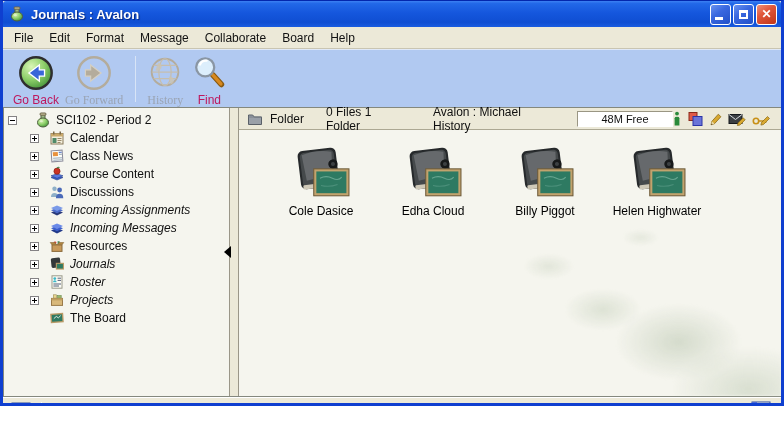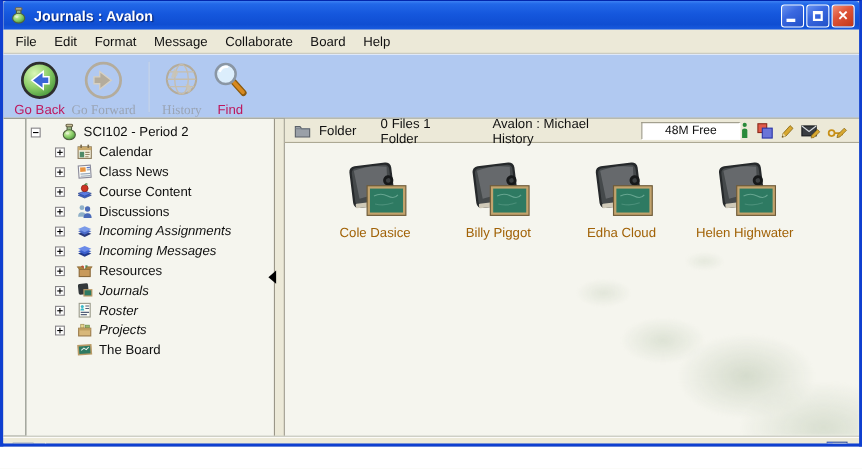--- a/index.html
+++ b/index.html
@@ -30,21 +30,21 @@
     background:var(--chrome_beige,#ece9d8); border-bottom:1px solid #c9c5b2; }
   .menu-item{ font-size:12px; color:#111; padding:2px 8px; cursor:default; }
   
   .toolbar{ height:58px; background:var(--toolbar_blue,#b1c9f1); display:flex;
     align-items:flex-start; padding:4px 0 0 10px; border-top:1px solid #dfe8f8; }
   .tbtn{ display:flex; flex-direction:column; align-items:center; margin-right:6px; }
   .tbtn .tlabel{ font-size:12px; color:#be185d; margin-top:1px; white-space:nowrap; }
   .tbtn.disabled .tlabel{ color:var(--disabled_text,#9aa4b4);font-family:Liberation Serif, serif; }
   .tsep{ width:1px; height:46px; background:#8ea6cf; border-right:1px solid #d8e4f6; margin:2px 10px 0 6px; }
   
-  .main{ height:290px; display:flex; border:1px solid #84887e; border-left:none; border-right:none; background:var(--content_bg,#f5f5ee);padding-left:20px; }
+  .main{ height:290px; display:flex; border:1px solid #84887e; border-left:none; border-right:none; background:var(--content_bg,#f5f5ee); }
   .tree-panel{ width:226px; background:var(--content_bg,#f5f5ee); border-left:1px solid #84887e; padding-top:3px; overflow:hidden; }
   .splitter{ width:10px; background:var(--chrome_beige,#ece9d8); border-left:1px solid #9a9688; border-right:1px solid #9a9688; position:relative; cursor:col-resize; }
   .split-arrow{ position:absolute; left:-6px; top:calc(50% - 6px); width:0; height:0;
     border-top:6px solid transparent; border-bottom:6px solid transparent; border-right:7px solid #000; }
   .content-panel{ flex:1; display:flex; flex-direction:column; position:relative; background:var(--content_bg,#f5f5ee); }
   
   .tree-row{ display:flex; align-items:center; height:18px; padding-left:26px; cursor:default; }
   .tree-row.root{ padding-left:4px; }
   .expander{ width:9px; height:9px; border:1px solid #848284; background:#fff; position:relative; flex:none; }
   .expander::before{ content:''; position:absolute; left:1px; right:1px; top:3px; height:1px; background:#000; }
@@ -63,21 +63,21 @@
   .ph-owner{ margin-right:18px; }
   .free-box{ width:98px; height:16px; background:var(--free_box_bg,#ffffff);
     border:1px solid; border-color:#9a9683 #fff #fff #9a9683; text-align:center;
     font-size:11px; line-height:14px; color:#101010; }
   .ph-icons{ margin-left:auto; display:flex; align-items:center; gap:6px; padding-right:2px; }
   .ph-icons .phi{ display:flex; cursor:pointer; }
   
   .icons-area{ flex:1; position:relative; padding:16px 0 0 26px; }
   .journal-row{ display:flex; }
   .journal-item{ width:112px; display:flex; flex-direction:column; align-items:center; cursor:default; }
-  .journal-item .jname{ font-size:12px; color:#a16207; margin-top:4px; white-space:nowrap; }
+  .journal-item .jname{ font-size:12px; color:#000000; margin-top:4px; white-space:nowrap; }
   .watermark{ position:absolute; right:0; bottom:0; width:270px; height:180px; pointer-events:none;
     background:
       radial-gradient(90px 55px at 62% 70%, rgba(186,198,176,.55), transparent 70%),
       radial-gradient(55px 30px at 34% 52%, rgba(192,204,182,.45), transparent 70%),
       radial-gradient(36px 18px at 14% 28%, rgba(198,208,188,.40), transparent 70%),
       radial-gradient(110px 60px at 88% 96%, rgba(190,202,180,.50), transparent 70%),
       radial-gradient(26px 12px at 48% 12%, rgba(200,210,190,.35), transparent 70%);
     filter:blur(1px);
   }
   
@@ -381,27 +381,27 @@
           <div class="journal-item">
             <svg width="58" height="54" viewBox="0 0 56 52">
                 <use href="#sym-journal"></use>
               </svg>
             <span class="jname">Cole Dasice</span>
           </div>
           <div class="journal-item">
             <svg width="58" height="54" viewBox="0 0 56 52">
                 <use href="#sym-journal"></use>
               </svg>
-            <span class="jname">Billy Piggot</span>
+            <span class="jname">Edha Cloud</span>
           </div>
           <div class="journal-item">
             <svg width="58" height="54" viewBox="0 0 56 52">
                 <use href="#sym-journal"></use>
               </svg>
-            <span class="jname">Edha Cloud</span>
+            <span class="jname">Billy Piggot</span>
           </div>
           <div class="journal-item">
             <svg width="58" height="54" viewBox="0 0 56 52">
                 <use href="#sym-journal"></use>
               </svg>
             <span class="jname">Helen Highwater</span>
           </div>
         </div>
         <div class="watermark"></div>
       </div>

